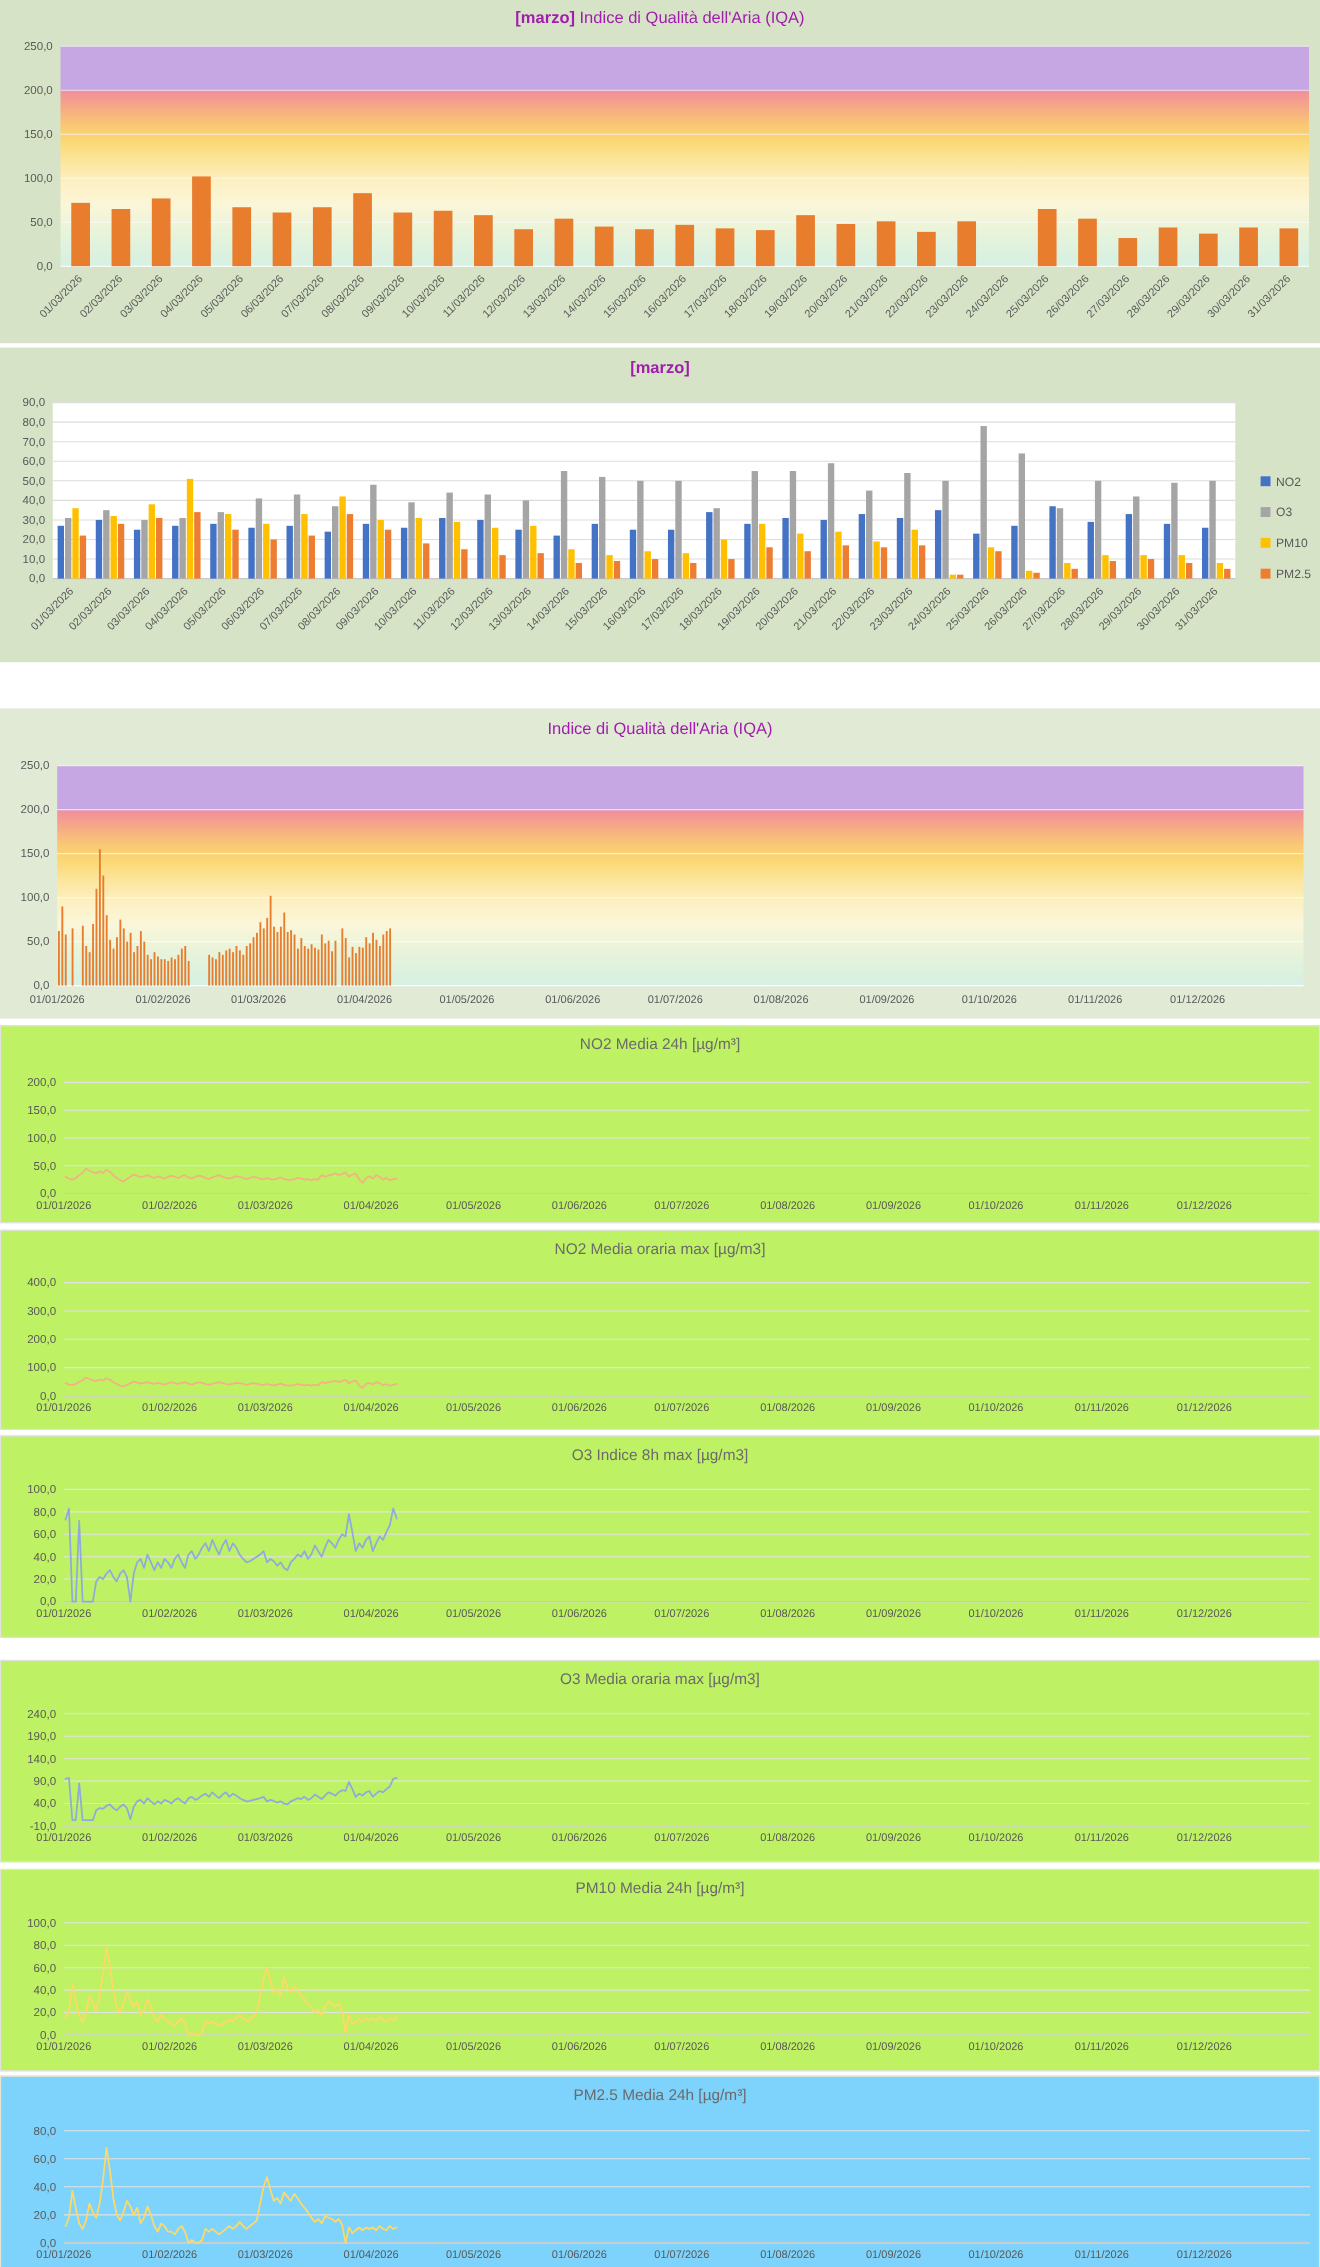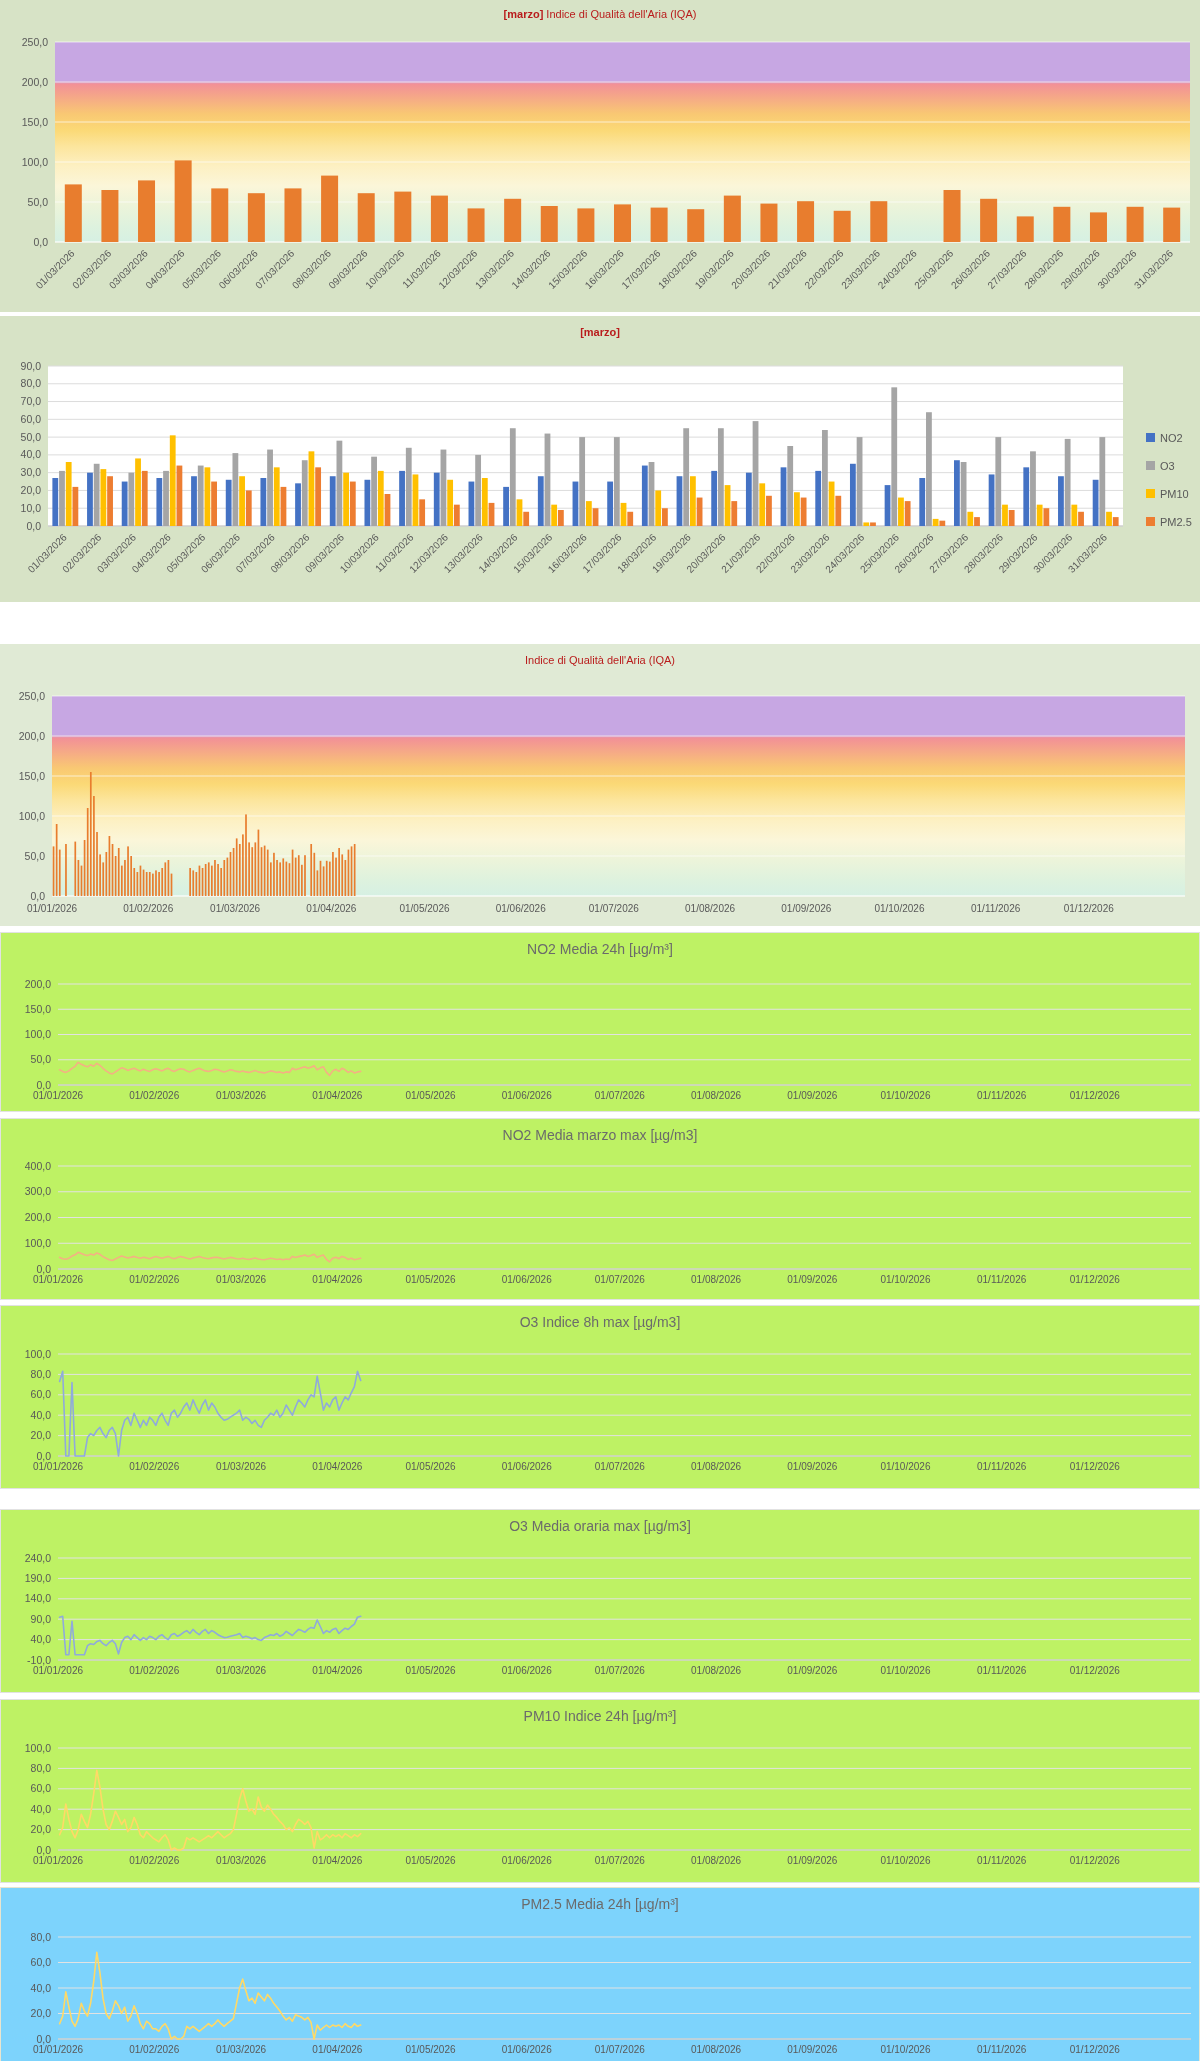--- a/index.html
+++ b/index.html
@@ -2,21 +2,21 @@
 <html><head>
 <meta charset="utf-8">
 <style>
   html,body{margin:0;padding:0;background:#ffffff;}
   body{width:1200px;height:2061px;overflow:hidden;font-family:"Liberation Sans",sans-serif;}
   .panel{position:relative;width:1200px;box-sizing:border-box;}
   .panel.green{background:#d7e3c6;}
   .panel.lightgreen{background:#e0ead5;}
   .panel.white{background:#bef264;border:1px solid #e2e2e2;}
   .panel.cream{background:#7dd3fc;border:1px solid #e9e5cf;}
-  .chart-title{position:absolute;left:0;right:0;text-align:center;font-size:11px;color:#b91c1c;z-index:2;}
+  .chart-title{position:absolute;left:0;right:0;text-align:center;font-size:15px;color:#a21caf;z-index:2;}
   .chart-title.small{font-size:14px;color:#6b6b6b;}
   .chart-title .bold{font-weight:bold;}
   .svg-host{position:absolute;inset:0;}
   svg{display:block;}
   text{font-family:"Liberation Sans",sans-serif;}
 </style>
 </head>
 <body>
 
 <section class="panel green" style="height:312px;">
@@ -485,21 +485,21 @@
         <text x="904.4219178082192" y="166" text-anchor="middle" font-size="10" fill="#595959">01/10/2026</text>
         <text x="1000.6493150684931" y="166" text-anchor="middle" font-size="10" fill="#595959">01/11/2026</text>
         <text x="1093.7726027397262" y="166" text-anchor="middle" font-size="10" fill="#595959">01/12/2026</text>
         <polyline points="58.6,136.8 61.7,138.4 64.8,139.4 67.9,137.9 71.0,135.3 74.1,133.3 77.2,129.3 80.3,131.3 83.4,132.8 86.5,133.8 89.6,131.8 92.7,133.3 95.8,130.3 98.9,132.3 102.0,135.3 105.1,137.9 108.2,139.9 111.3,140.9 114.4,138.9 117.5,136.8 120.6,134.8 123.7,135.8 126.8,137.4 129.9,136.3 133.1,135.3 136.2,136.8 139.3,137.9 142.4,136.3 145.5,137.4 148.6,138.4 151.7,136.8 154.8,135.8 157.9,136.8 161.0,137.9 164.1,136.3 167.2,135.3 170.3,137.4 173.4,138.4 176.5,136.8 179.6,135.8 182.7,136.3 185.8,137.9 188.9,138.9 192.0,137.4 195.1,136.3 198.2,135.3 201.3,136.8 204.4,137.9 207.5,138.4 210.7,137.4 213.8,136.3 216.9,136.8 220.0,137.9 223.1,138.9 226.2,137.9 229.3,136.8 232.4,137.4 235.5,138.4 238.6,138.9 241.7,137.9 244.8,138.9 247.9,139.4 251.0,138.4 254.1,137.4 257.2,138.9 260.3,139.4 263.4,139.9 266.5,138.9 269.6,137.9 272.7,138.4 275.8,139.4 278.9,138.9 282.0,139.9 285.2,138.9 288.3,139.4 291.4,135.3 294.5,136.8 297.6,135.8 300.7,134.8 303.8,133.8 306.9,135.3 310.0,134.3 313.1,132.8 316.2,136.8 319.3,134.8 322.4,133.8 325.5,139.4 328.6,142.4 331.7,137.9 334.8,136.3 337.9,138.4 341.0,135.3 344.1,136.8 347.2,139.4 350.3,137.9 353.4,139.9 356.5,138.9 359.7,138.4" fill="none" stroke="#f4b183" stroke-width="1.6" stroke-linejoin="round" stroke-linecap="round"></polyline>
       </svg>
     </div>
 </section>
 
 <section class="panel white" style="height:182px;margin-top:6px;">
   <div class="chart-title small" style="top:8px;">
-    <span>NO2 Media marzo max [µg/m3]</span>
+    <span>NO2 Media oraria max [µg/m3]</span>
   </div>
   <div class="svg-host">
       <svg width="1200" height="182" viewBox="0 0 1200 182">
         <line x1="57" y1="150" x2="1190" y2="150" stroke="#e2e2e2" stroke-width="1"></line>
         <text x="50" y="153.5" text-anchor="end" font-size="10.5" fill="#595959">0,0</text>
         <line x1="57" y1="124.25" x2="1190" y2="124.25" stroke="#e2e2e2" stroke-width="1"></line>
         <text x="50" y="127.75" text-anchor="end" font-size="10.5" fill="#595959">100,0</text>
         <line x1="57" y1="98.5" x2="1190" y2="98.5" stroke="#e2e2e2" stroke-width="1"></line>
         <text x="50" y="102" text-anchor="end" font-size="10.5" fill="#595959">200,0</text>
         <line x1="57" y1="72.75" x2="1190" y2="72.75" stroke="#e2e2e2" stroke-width="1"></line>
@@ -591,21 +591,21 @@
         <text x="904.4219178082192" y="164" text-anchor="middle" font-size="10" fill="#595959">01/10/2026</text>
         <text x="1000.6493150684931" y="164" text-anchor="middle" font-size="10" fill="#595959">01/11/2026</text>
         <text x="1093.7726027397262" y="164" text-anchor="middle" font-size="10" fill="#595959">01/12/2026</text>
         <polyline points="58.6,107.2 61.7,106.3 64.8,144.7 67.9,144.7 71.0,111.2 74.1,144.7 77.2,144.7 80.3,144.7 83.4,144.7 86.5,135.7 89.6,133.7 92.7,134.5 95.8,131.6 98.9,130.4 102.0,133.7 105.1,135.7 108.2,132.5 111.3,130.4 114.4,133.7 117.5,143.9 120.6,132.5 123.7,127.6 126.8,126.3 129.9,129.6 133.1,124.7 136.2,127.6 139.3,130.4 142.4,127.6 145.5,129.6 148.6,126.3 151.7,127.6 154.8,129.6 157.9,126.3 161.0,124.7 164.1,127.6 167.2,129.6 170.3,124.7 173.4,123.5 176.5,126.3 179.6,124.7 182.7,122.3 185.8,120.6 188.9,123.5 192.0,119.4 195.1,122.3 198.2,124.7 201.3,121.4 204.4,119.4 207.5,123.5 210.7,120.6 213.8,122.3 216.9,124.7 220.0,126.3 223.1,127.6 226.2,127.2 229.3,126.3 232.4,125.5 235.5,124.7 238.6,123.5 241.7,127.6 244.8,126.3 247.9,127.2 251.0,128.8 254.1,127.6 257.2,129.6 260.3,130.4 263.4,127.6 266.5,126.3 269.6,124.7 272.7,125.5 275.8,123.5 278.9,126.3 282.0,124.7 285.2,121.4 288.3,123.5 291.4,125.5 294.5,122.3 297.6,119.4 300.7,120.6 303.8,122.3 306.9,119.4 310.0,117.4 313.1,118.2 316.2,110.0 319.3,116.5 322.4,123.5 325.5,120.6 328.6,122.3 331.7,119.4 334.8,118.2 337.9,123.5 341.0,120.6 344.1,118.2 347.2,119.4 350.3,116.5 353.4,114.1 356.5,107.2 359.7,106.3" fill="none" stroke="#8faadc" stroke-width="1.6" stroke-linejoin="round" stroke-linecap="round"></polyline>
       </svg>
     </div>
 </section>
 
 <section class="panel white" style="height:184px;margin-top:6px;">
   <div class="chart-title small" style="top:8px;">
-    <span>PM10 Indice 24h [µg/m³]</span>
+    <span>PM10 Media 24h [µg/m³]</span>
   </div>
   <div class="svg-host">
       <svg width="1200" height="184" viewBox="0 0 1200 184">
         <line x1="57" y1="150" x2="1190" y2="150" stroke="#e2e2e2" stroke-width="1"></line>
         <text x="50" y="153.5" text-anchor="end" font-size="10.5" fill="#595959">0,0</text>
         <line x1="57" y1="129.6" x2="1190" y2="129.6" stroke="#e2e2e2" stroke-width="1"></line>
         <text x="50" y="133.1" text-anchor="end" font-size="10.5" fill="#595959">20,0</text>
         <line x1="57" y1="109.19999999999999" x2="1190" y2="109.19999999999999" stroke="#e2e2e2" stroke-width="1"></line>
         <text x="50" y="112.69999999999999" text-anchor="end" font-size="10.5" fill="#595959">40,0</text>
         <line x1="57" y1="88.80000000000001" x2="1190" y2="88.80000000000001" stroke="#e2e2e2" stroke-width="1"></line>

